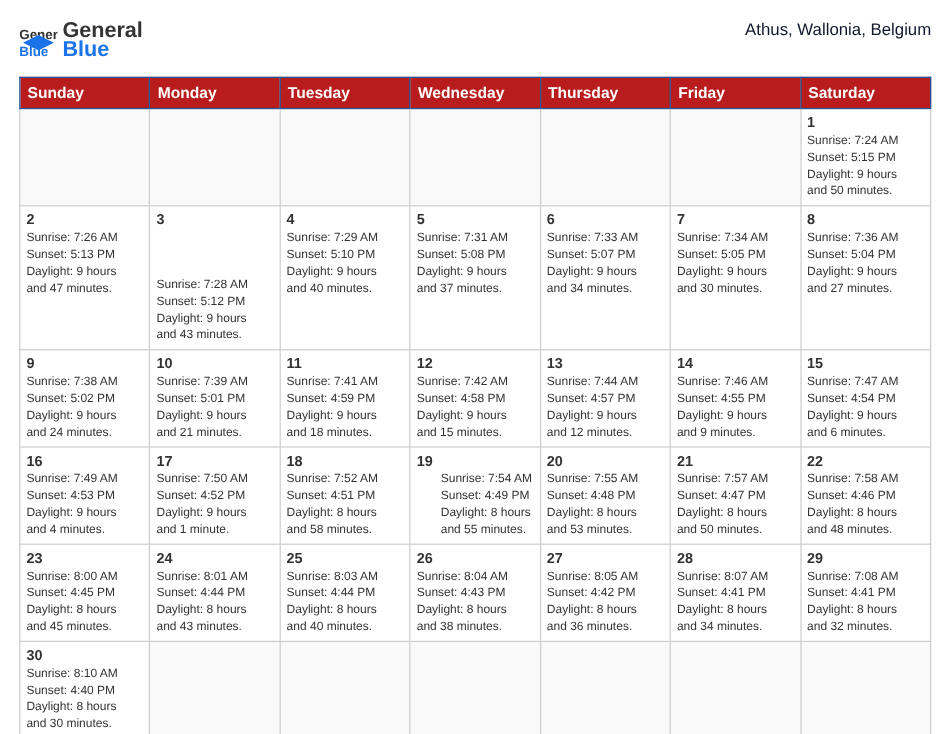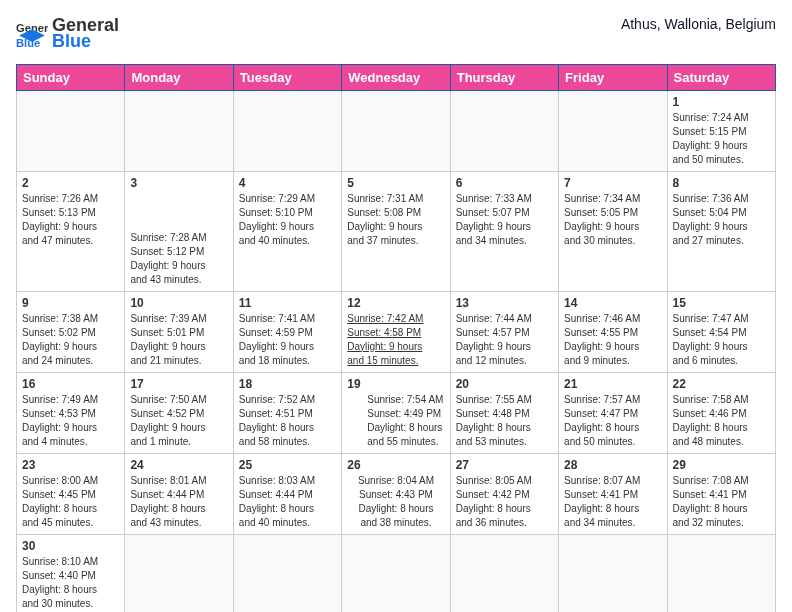--- a/index.html
+++ b/index.html
@@ -42,21 +42,21 @@
     .subtitle {
       font-size: 14px;
       color: #0f172a;
     }
     .calendar {
       width: 100%;
       border-collapse: collapse;
       border: 1px solid #ccc;
     }
     .calendar th {
-      background: #ec4899;
+      background: #b91c1c;
       color: white;
       font-size: 13px;
       font-weight: bold;
       padding: 5px 6px;
       text-align: left;
       border: 1px solid #1e5a9e;
     }
     .calendar td {
       vertical-align: top;
       border: 1px solid #ccc;
@@ -202,21 +202,21 @@
           </td>
           <td>
             <span class="day-number">11</span>
             <div class="day-info" style="white-space: pre-line;">Sunrise: 7:41 AM
 Sunset: 4:59 PM
 Daylight: 9 hours
 and 18 minutes.</div>
           </td>
           <td>
             <span class="day-number">12</span>
-            <div class="day-info" style="white-space: pre-line; text-decoration: underline;">Sunrise: 7:42 AM
+            <div class="day-info" style="white-space: pre-line;">Sunrise: 7:42 AM
 Sunset: 4:58 PM
 Daylight: 9 hours
 and 15 minutes.</div>
           </td>
           <td>
             <span class="day-number">13</span>
             <div class="day-info" style="white-space: pre-line;">Sunrise: 7:44 AM
 Sunset: 4:57 PM
 Daylight: 9 hours
 and 12 minutes.</div>
@@ -304,21 +304,21 @@
           </td>
           <td>
             <span class="day-number">25</span>
             <div class="day-info" style="white-space: pre-line;">Sunrise: 8:03 AM
 Sunset: 4:44 PM
 Daylight: 8 hours
 and 40 minutes.</div>
           </td>
           <td>
             <span class="day-number">26</span>
-            <div class="day-info" style="white-space: pre-line; text-align: center;">Sunrise: 8:04 AM
+            <div class="day-info" style="white-space: pre-line;">Sunrise: 8:04 AM
 Sunset: 4:43 PM
 Daylight: 8 hours
 and 38 minutes.</div>
           </td>
           <td>
             <span class="day-number">27</span>
             <div class="day-info" style="white-space: pre-line;">Sunrise: 8:05 AM
 Sunset: 4:42 PM
 Daylight: 8 hours
 and 36 minutes.</div>

